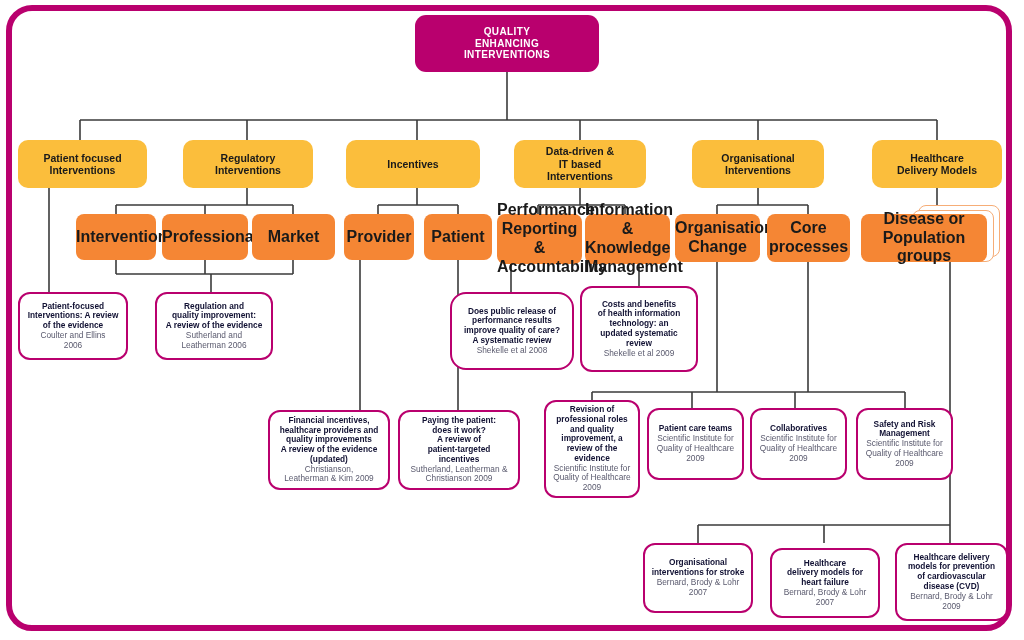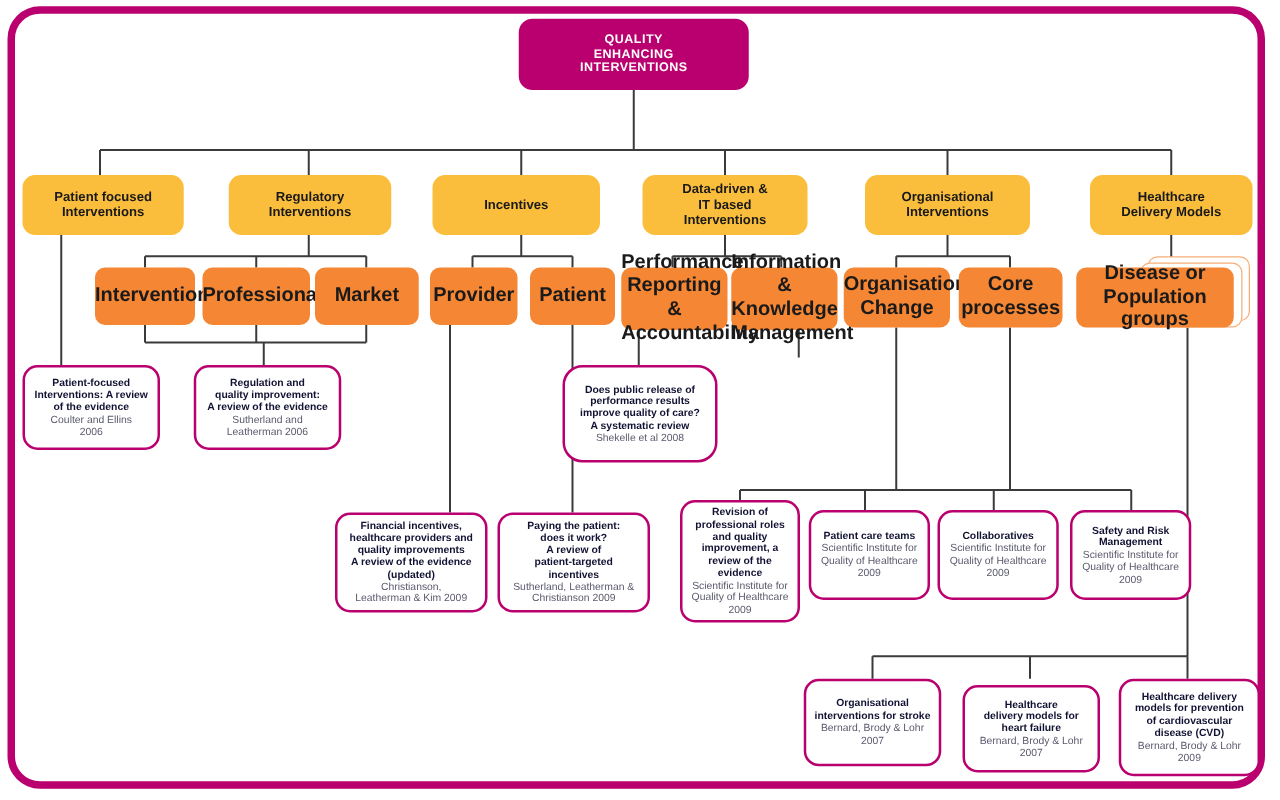--- a/index.html
+++ b/index.html
@@ -247,20 +247,24 @@
   <div class="node cite" style="left:155px; top:292px; width:118px; height:68px;">
     <span class="title multiline">Regulation and<br>quality improvement:<br>A review of the evidence</span>
     <span class="ref multiline">Sutherland and<br>Leatherman 2006</span>
   </div>
 
   <div class="node cite" style="left:450px; top:292px; width:124px; height:78px;border-radius:16px;">
     <span class="title multiline">Does public release of<br>performance results<br>improve quality of care?<br>A systematic review</span>
     <span class="ref multiline">Shekelle et al  2008</span>
   </div>
 
+  <div class="node cite" style="left:580px; top:286px; width:118px; height:86px;">
+    <span class="title multiline">Costs and benefits<br>of health information<br>technology: an<br>updated systematic<br>review</span>
+    <span class="ref multiline">Shekelle et al  2009</span>
+  </div>
 
   <div class="node cite" style="left:268px; top:410px; width:122px; height:80px;">
     <span class="title multiline">Financial incentives,<br>healthcare providers and<br>quality improvements<br>A review of the evidence<br>(updated)</span>
     <span class="ref multiline">Christianson,<br>Leatherman &amp; Kim  2009</span>
   </div>
 
   <div class="node cite" style="left:398px; top:410px; width:122px; height:80px;">
     <span class="title multiline">Paying the patient:<br>does it work?<br>A review of<br>patient-targeted<br>incentives</span>
     <span class="ref multiline">Sutherland, Leatherman &amp;<br>Christianson 2009</span>
   </div>

